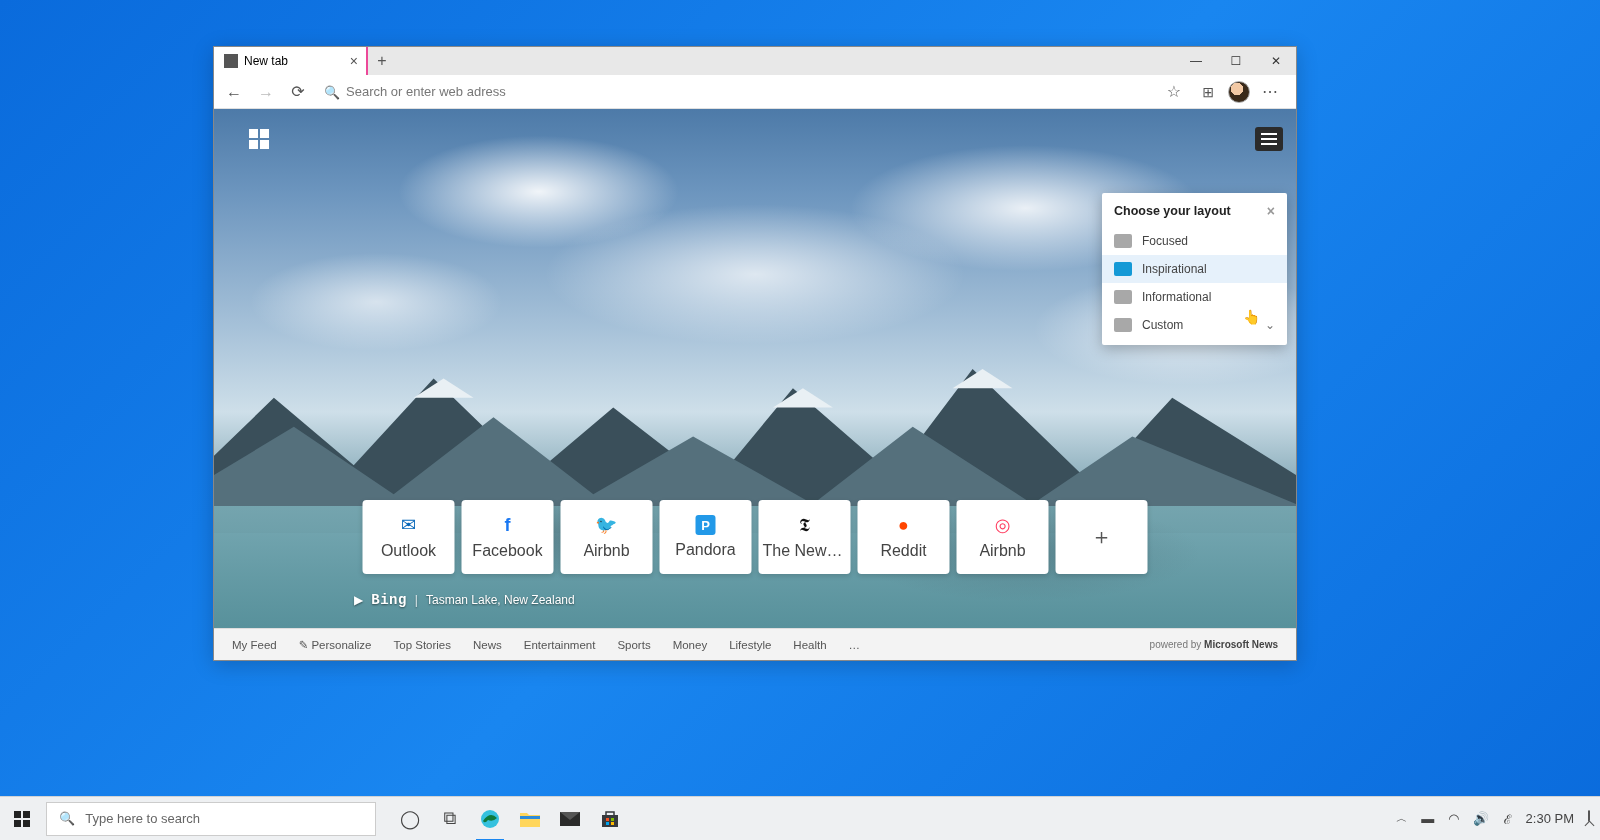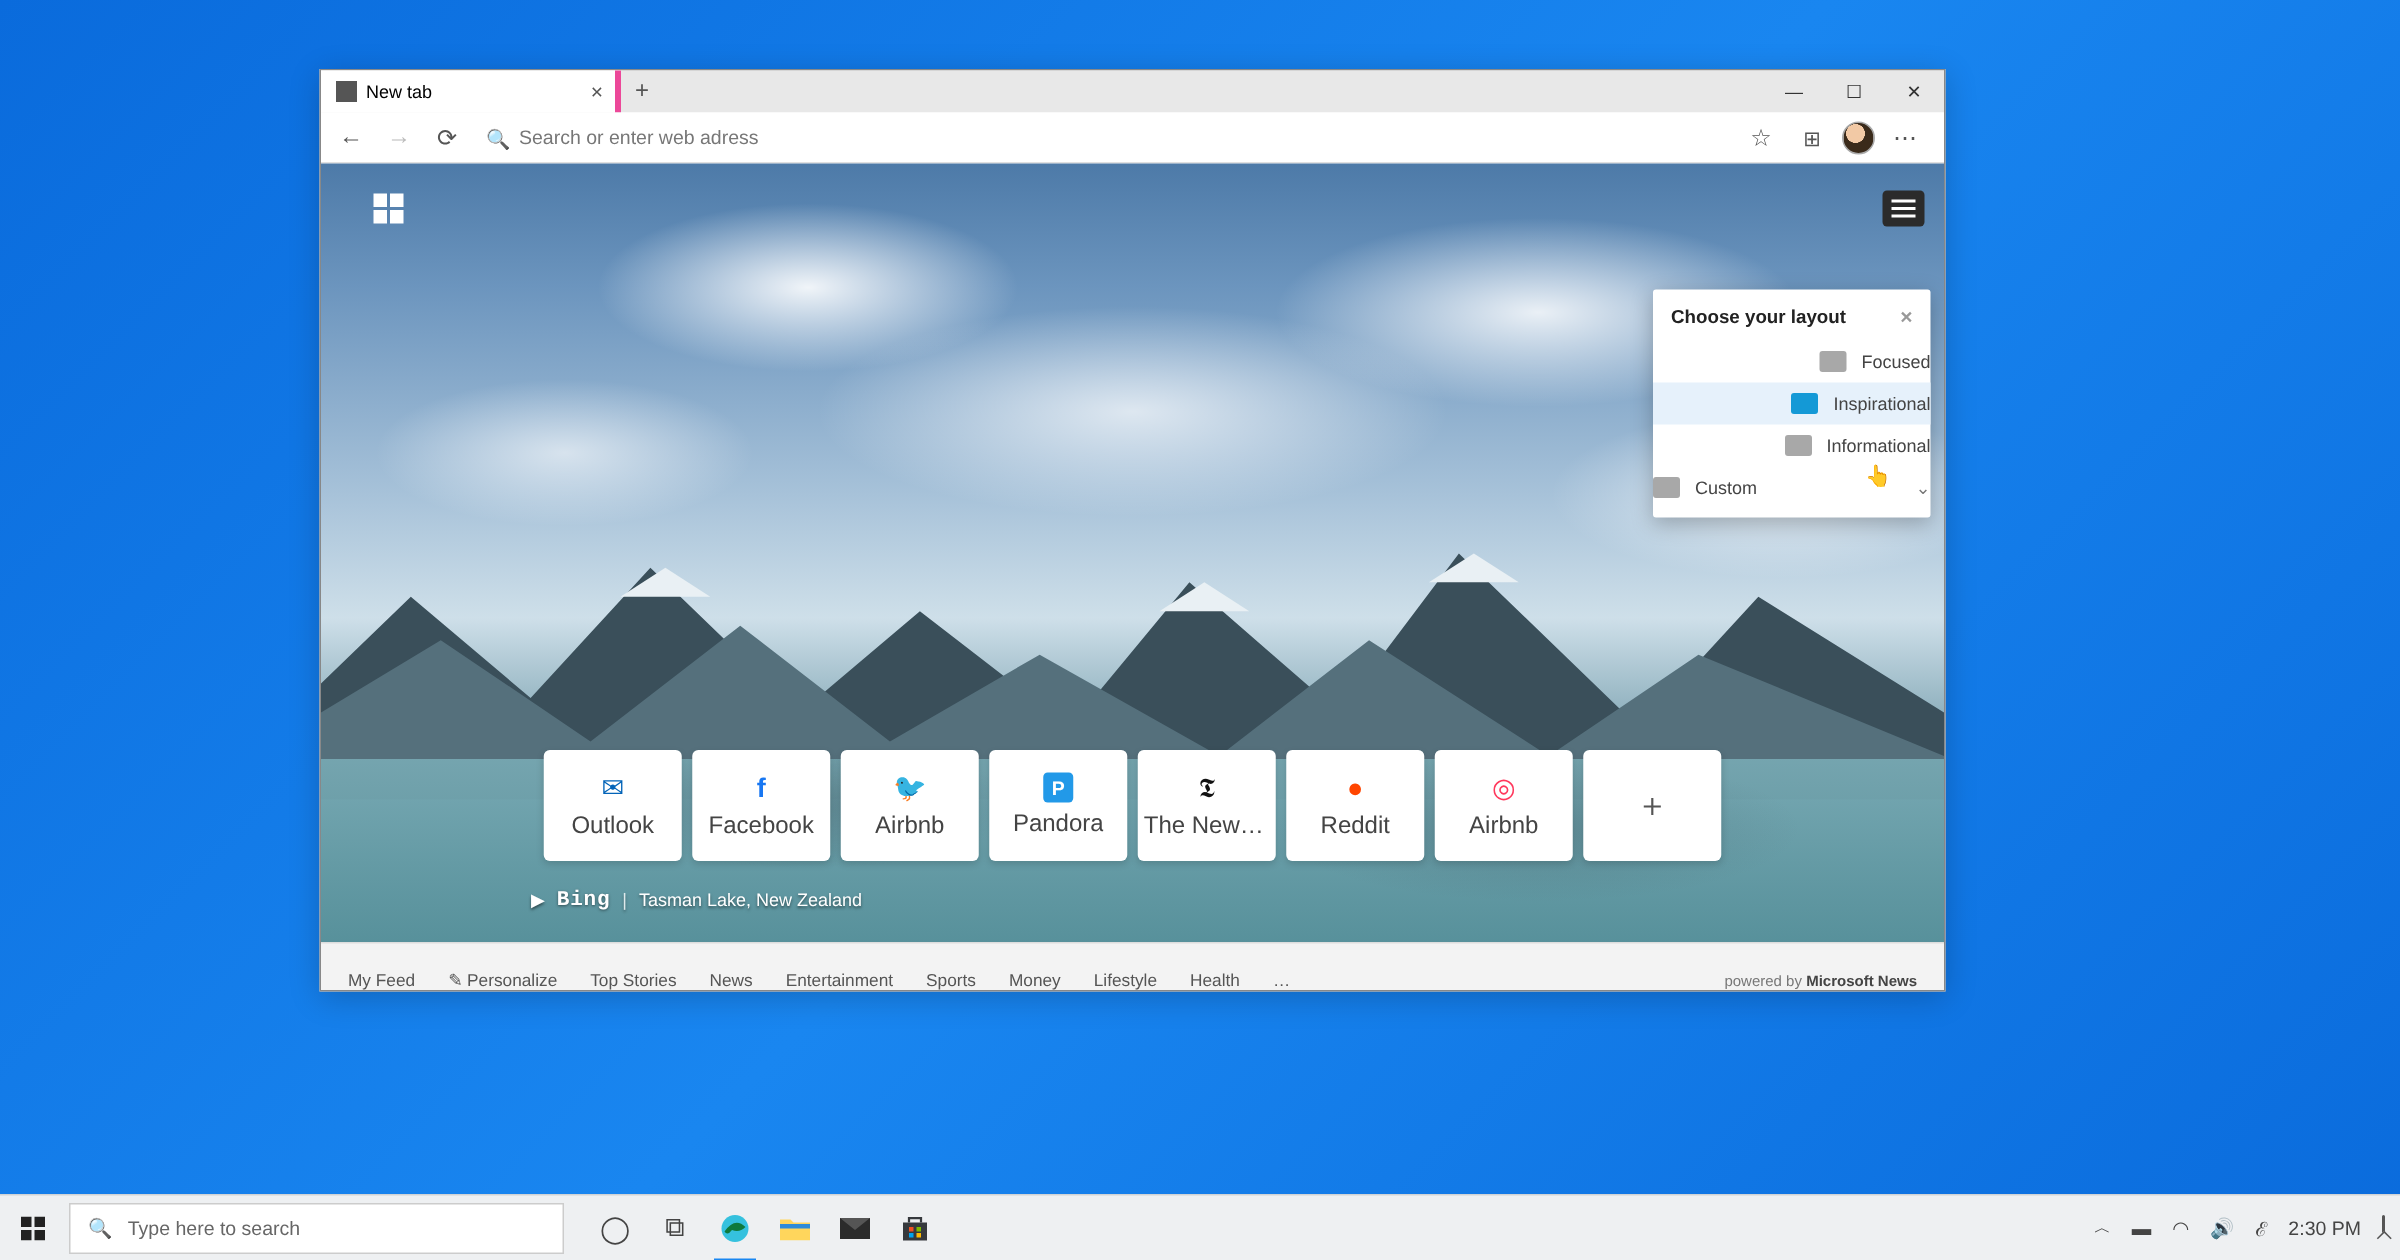--- a/index.html
+++ b/index.html
@@ -4,21 +4,21 @@
 <style>
   * { box-sizing: border-box; margin: 0; padding: 0; font-family: "Segoe UI", Arial, sans-serif; }
   body { width:1600px; height:840px; overflow:hidden; background: linear-gradient(135deg,#0a6bdc 0%,#1986f0 50%,#0a6bdc 100%); position:relative; }
   
   .browser {
     position:absolute; left:213px; top:46px; width:1084px; height:615px;
     background:#fff; border:1px solid #888; display:flex; flex-direction:column;
     box-shadow:0 4px 20px rgba(0,0,0,.2);
   }
   .titlebar { height:28px; background:#e8e8e8; display:flex; align-items:stretch; }
-  .tab { display:flex; align-items:center; gap:6px; padding:0 8px 0 10px; background:#fff; width:200px; border-right:4px solid #ec4899; font-size:12px; }
+  .tab { display:flex; align-items:center; gap:6px; padding:0 8px 0 10px; background:#fff; width:154px; border-right:2px solid #ec4899; font-size:12px; }
   .tab .fav { width:14px; height:14px; background:#555; }
   .tab .close { margin-left:auto; font-size:14px; color:#555; cursor:pointer; }
   .newtab { width:28px; display:flex; align-items:center; justify-content:center; font-size:16px; color:#555; cursor:pointer; }
   .winctrls { margin-left:auto; display:flex; }
   .winbtn { width:40px; display:flex; align-items:center; justify-content:center; font-size:12px; color:#333; cursor:pointer; }
   .toolbar { height:34px; background:#fff; border-bottom:1px solid #e0e0e0; display:flex; align-items:center; padding:0 6px; gap:4px; }
   .tbtn { width:28px; height:28px; display:flex; align-items:center; justify-content:center; color:#555; font-size:16px; cursor:pointer; border-radius:3px; }
   .tbtn.disabled { color:#bbb; }
   .omnibox { flex:1; height:26px; display:flex; align-items:center; gap:8px; padding:0 8px; font-size:13px; color:#777; }
   .omnibox .glass { width:14px; height:14px; color:#777; }
@@ -44,38 +44,38 @@
   .grid-btn span { background:#fff; }
   .hamburger { position:absolute; top:18px; right:13px; width:28px; height:24px; background:#2b2b2b; border-radius:3px; display:flex; flex-direction:column; justify-content:center; gap:3px; padding:0 6px; cursor:pointer; }
   .hamburger span { height:2px; background:#fff; }
   .websearch { position:absolute; top:93px; left:50%; transform:translateX(-50%); width:472px; height:36px; background:#fff; border-radius:4px; display:flex; align-items:center; padding:0 12px; box-shadow:0 2px 6px rgba(0,0,0,.15); }
   .websearch input { border:0; outline:0; flex:1; font-size:13px; color:#555; background:transparent; }
   .websearch .sicon { color:#0078d4; font-size:16px; font-weight:bold; }
   
   .flyout { position:absolute; top:47px; right:9px; width:185px; background:#fff; border-radius:2px; box-shadow:0 4px 14px rgba(0,0,0,.25); padding:10px 0 6px; font-size:12px;margin-top:37px; }
   .flyout-header { display:flex; align-items:center; padding:0 12px 8px; font-weight:600; font-size:12.5px; color:#222;}
   .flyout-header .fx { margin-left:auto; color:#999; cursor:pointer; font-size:14px;}
-  .flyopt { display:flex; align-items:center; gap:10px; padding:7px 0; cursor:pointer; color:#444;justify-content:flex-end;}
+  .flyopt { display:flex; align-items:center; gap:10px; padding:7px 12px; cursor:pointer; color:#444;}
   .flyopt.selected { background:#e6f1fb; }
   .flyopt .ico { width:18px; height:14px; border-radius:2px; background:#a8a8a8; flex-shrink:0; }
   .flyopt.selected .ico { background:#1499d6; position:relative; }
   .flyopt .chev { margin-left:auto; color:#777; }
   .cursor-hand { position:absolute; top:116px; right:26px; font-size:14px; color:#333; }
   
   .tiles { position:absolute; left:50%; transform:translateX(-50%); bottom:86px; display:flex; gap:7px; }
   .tile { width:92px; height:74px; background:#fff; border-radius:4px; display:flex; flex-direction:column; align-items:center; justify-content:center; gap:6px; box-shadow:0 2px 5px rgba(0,0,0,.15); cursor:pointer; }
   .tile .ticon { width:22px; height:22px; display:flex; align-items:center; justify-content:center; font-size:18px; }
   .tile .tlabel { font-size:16px; color:#444; max-width:84px; overflow:hidden; text-overflow:ellipsis; white-space:nowrap; text-align:center;}
   .tile.add .ticon { font-size:22px; color:#555; }
   
   .bing-attr { position:absolute; left:140px; bottom:52px; color:#fff; font-size:12px; display:flex; align-items:center; gap:8px; text-shadow:0 1px 2px rgba(0,0,0,.5);}
   .bing-attr b { font-size:14px; letter-spacing:.5px;font-family:Liberation Mono, monospace; }
   .bing-attr .sep { opacity:.8; }
   
-  .feedbar { position:absolute; left:0; right:0; bottom:0; height:32px; background:#f3f3f3; color:#555; font-size:11.5px; display:flex; align-items:flex-end; padding:0 18px; gap:22px; border-top:1px solid #ddd;margin-top:20px;}
+  .feedbar { position:absolute; left:0; right:0; bottom:0; height:32px; background:#f3f3f3; color:#555; font-size:11.5px; display:flex; align-items:center; padding:0 18px; gap:22px; border-top:1px solid #ddd;margin-top:20px;}
   .feedbar .spacer { flex:1; }
   .feedbar .pow { color:#777; font-size:10px; }
   .feedbar .pow b { color:#444; font-weight:600; }
   
   .taskbar { position:absolute; left:0; right:0; bottom:0; height:44px; background:#eef0f2; border-top:1px solid #d0d3d6; display:flex; align-items:center; font-size:13px; color:#333; }
   .start { width:44px; height:44px; display:flex; align-items:center; justify-content:center; cursor:pointer;}
   .start svg { width:16px; height:16px; }
   .searchbox { width:330px; height:34px; margin-left:2px; background:#fff; border:1px solid #ccc; display:flex; align-items:center; gap:10px; padding:0 12px; color:#666; cursor:text;}
   .tasksep { width:14px; }
   .tbicon { width:40px; height:44px; display:flex; align-items:center; justify-content:center; cursor:pointer; font-size:18px; color:#444; position:relative;}

